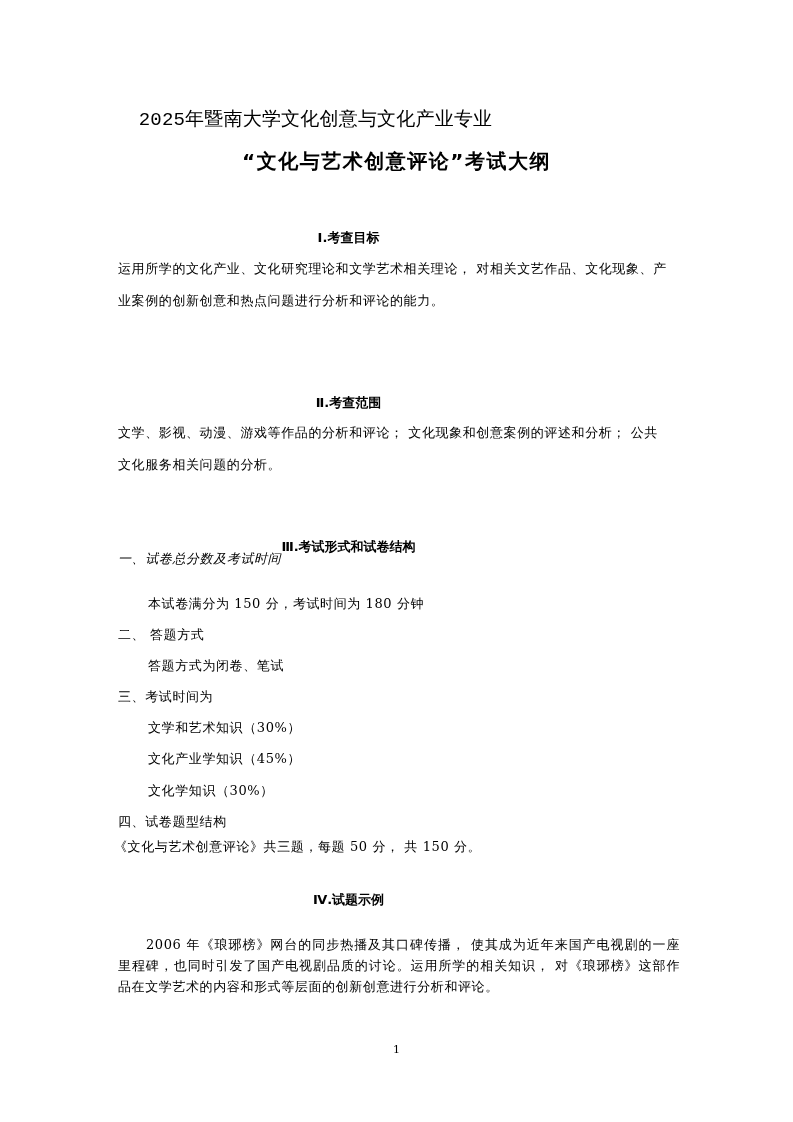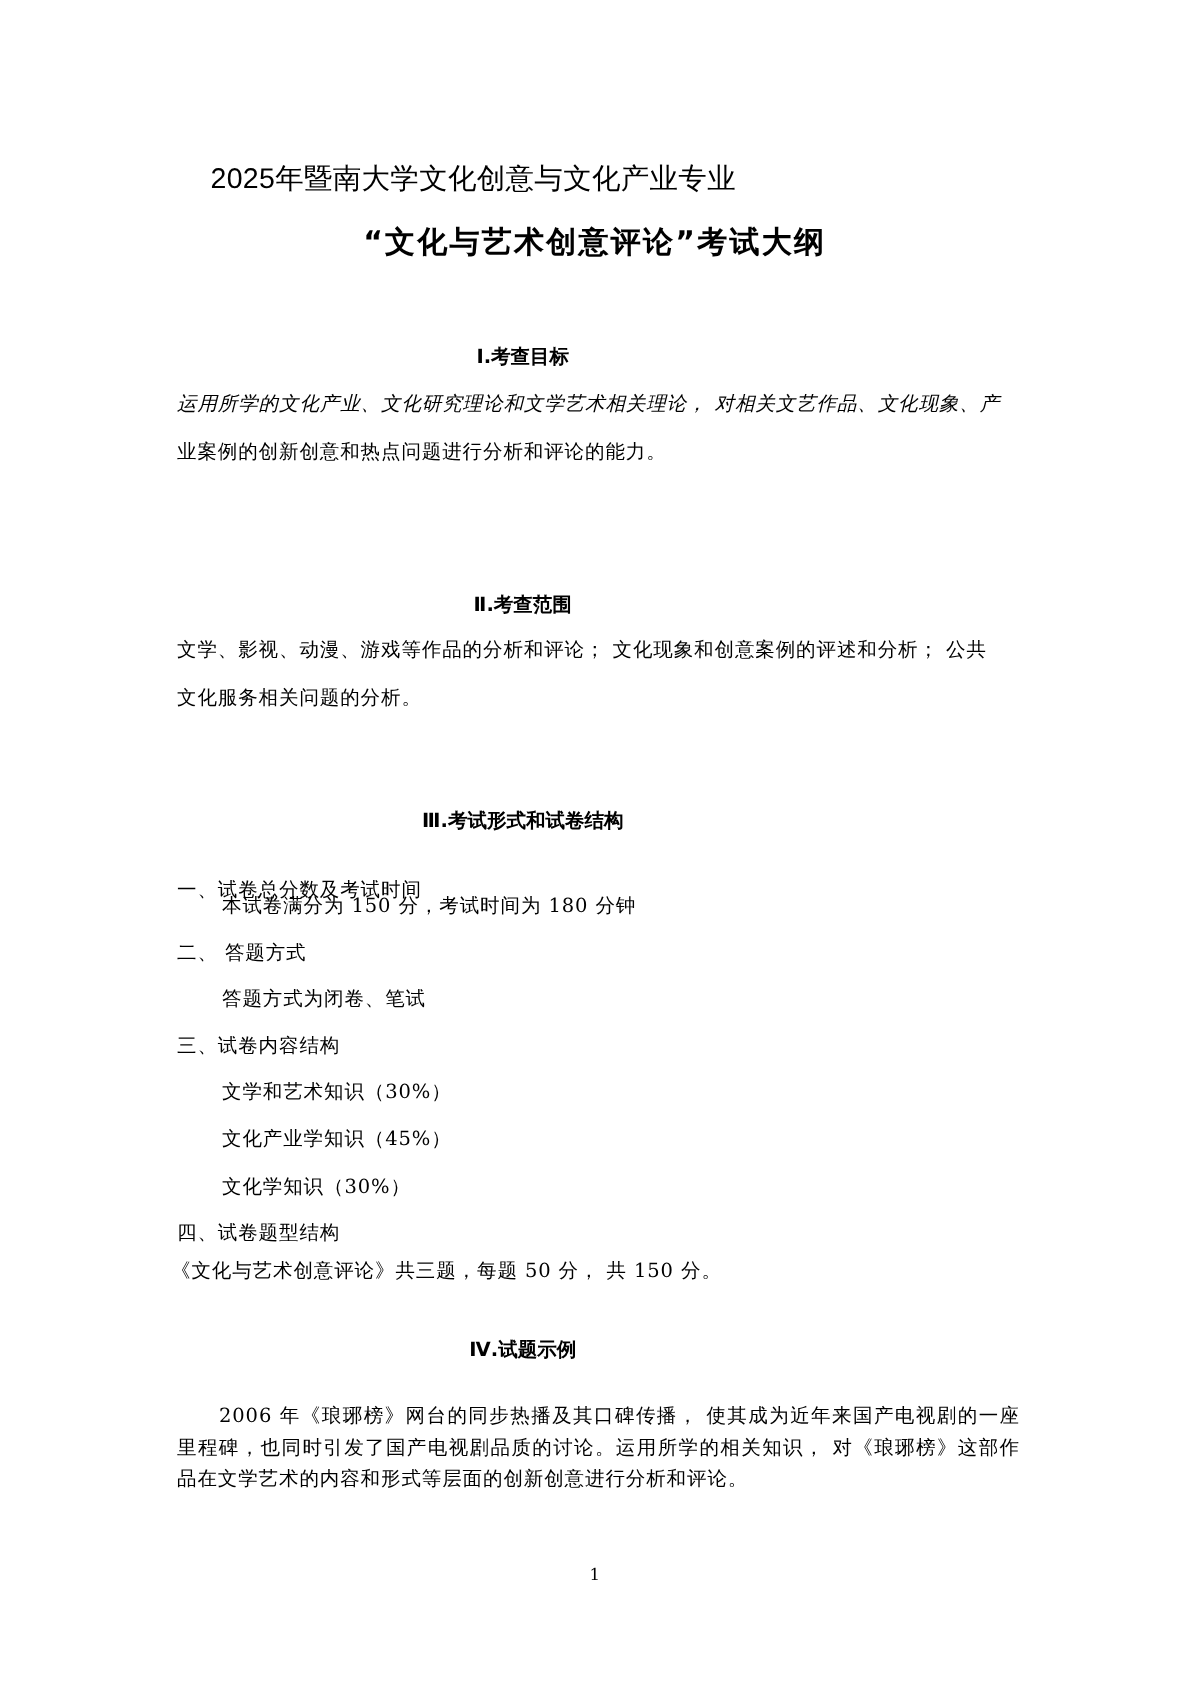--- a/index.html
+++ b/index.html
@@ -12,21 +12,21 @@
       height: 1122px;
       position: relative;
       overflow: hidden;
       color: #000000;
       font-family: "DejaVu Serif", "Liberation Serif", serif;
     }
     .abs { position: absolute; white-space: nowrap; }
     .title {
       left: 0; width: 631px; text-align: center;
       top: 106px;
-      font-family: Liberation Sans, sans-serif;
+      font-family: Liberation Mono, monospace;
       font-size: 19px;
       letter-spacing: 0.2px;
     }
     .subtitle {
       left: 0; width: 793px; text-align: center;
       top: 148px;
       font-family: "DejaVu Sans", "Liberation Sans", sans-serif;
       font-size: 20px;
       font-weight: bold;
       letter-spacing: 1.5px;
@@ -62,36 +62,36 @@
   </style>
 </head>
 <body>
 
 <div>
 
   <div class="abs title">2025年暨南大学文化创意与文化产业专业</div>
   <div class="abs subtitle">“文化与艺术创意评论”考试大纲</div>
 
   <div class="abs sec-head" style="top:229px;">Ⅰ.考查目标</div>
-  <div class="abs body-text" style="top:260px;font-style:italic;">运用所学的文化产业、文化研究理论和文学艺术相关理论， 对相关文艺作品、文化现象、产</div>
+  <div class="abs body-text" style="top:260px;">运用所学的文化产业、文化研究理论和文学艺术相关理论， 对相关文艺作品、文化现象、产</div>
   <div class="abs body-text" style="top:292px;">业案例的创新创意和热点问题进行分析和评论的能力。</div>
 
   <div class="abs sec-head" style="top:394px;">Ⅱ.考查范围</div>
   <div class="abs body-text" style="top:424px;">文学、影视、动漫、游戏等作品的分析和评论； 文化现象和创意案例的评述和分析； 公共</div>
   <div class="abs body-text" style="top:456px;">文化服务相关问题的分析。</div>
 
   <div class="abs sec-head" style="top:538px;">Ⅲ.考试形式和试卷结构</div>
 
-  <div class="abs body-text" style="top:584px;">一、试卷总分数及考试时间</div>
+  <div class="abs body-text" style="top:550px;font-style:italic;">一、试卷总分数及考试时间</div>
   <div class="abs body-text indent" style="top:595px;">本试卷满分为 150 分，考试时间为 180 分钟</div>
 
   <div class="abs body-text" style="top:626px;">二、 答题方式</div>
   <div class="abs body-text indent" style="top:657px;text-align:center;">答题方式为闭卷、笔试</div>
 
-  <div class="abs body-text" style="top:688px;">三、试卷内容结构</div>
+  <div class="abs body-text" style="top:688px;">三、考试时间为</div>
   <div class="abs body-text indent" style="top:719px;">文学和艺术知识（30%）</div>
   <div class="abs body-text indent" style="top:750px;">文化产业学知识（45%）</div>
   <div class="abs body-text indent" style="top:782px;">文化学知识（30%）</div>
 
   <div class="abs body-text" style="top:813px;">四、试卷题型结构</div>
   <div class="abs body-text" style="top:838px; left:114px;">《文化与艺术创意评论》共三题，每题 50 分， 共 150 分。</div>
 
   <div class="abs sec-head" style="top:891px;">Ⅳ.试题示例</div>
   <div class="para" style="top:934px;">2006 年《琅琊榜》网台的同步热播及其口碑传播， 使其成为近年来国产电视剧的一座里程碑，也同时引发了国产电视剧品质的讨论。运用所学的相关知识， 对《琅琊榜》这部作品在文学艺术的内容和形式等层面的创新创意进行分析和评论。</div>
 

